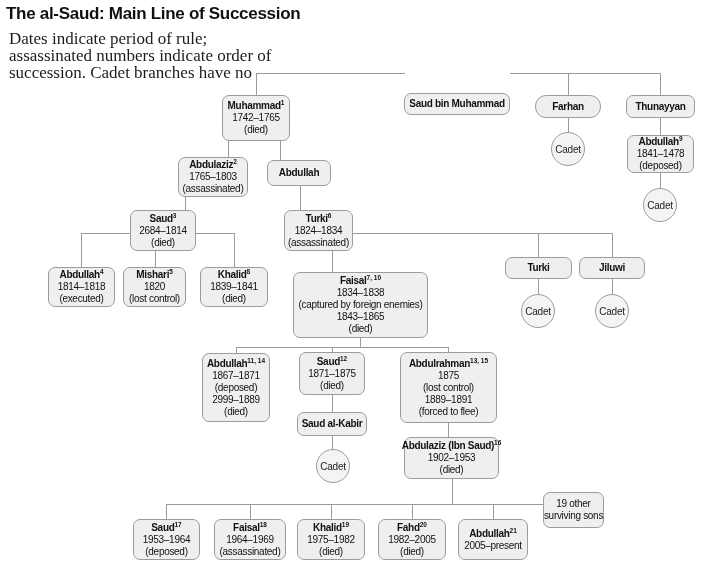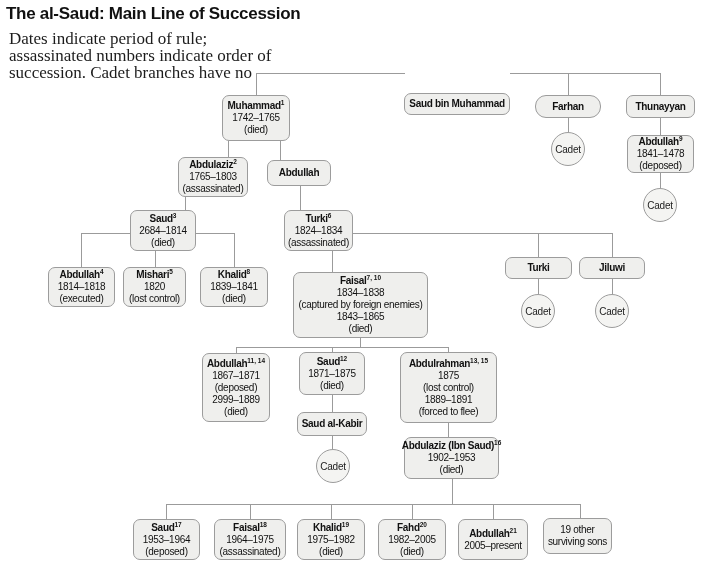--- a/index.html
+++ b/index.html
@@ -164,38 +164,38 @@
         <div>1902–1953</div>
         <div>(died)</div>
       </div>
       <div class="node" style="left: 133px; top: 519px; width: 67px; height: 41px;">
         <span class="nm">Saud<sup>17</sup></span>
         <div>1953–1964</div>
         <div>(deposed)</div>
       </div>
       <div class="node" style="left: 214px; top: 519px; width: 72px; height: 41px;">
         <span class="nm">Faisal<sup>18</sup></span>
-        <div>1964–1975</div>
+        <div>1964–1969</div>
         <div>(assassinated)</div>
       </div>
       <div class="node" style="left: 297px; top: 519px; width: 68px; height: 41px;">
         <span class="nm">Khalid<sup>19</sup></span>
         <div>1975–1982</div>
         <div>(died)</div>
       </div>
       <div class="node" style="left: 378px; top: 519px; width: 68px; height: 41px;">
         <span class="nm">Fahd<sup>20</sup></span>
         <div>1982–2005</div>
         <div>(died)</div>
       </div>
       <div class="node" style="left: 458px; top: 519px; width: 70px; height: 41px;">
         <span class="nm">Abdullah<sup>21</sup></span>
         <div>2005–present</div>
       </div>
-      <div class="node" style="left: 543px; top: 518px; width: 69px; height: 36px; text-align: center;">
+      <div class="node" style="left: 543px; top: 492px; width: 61px; height: 36px; text-align: center;">
         <div>19 other</div>
         <div>surviving sons</div>
       </div>
       <div class="cadet" style="left: 551px; top: 132px; width: 34px; height: 34px;">Cadet</div>
       <div class="cadet" style="left: 643px; top: 188px; width: 34px; height: 34px;">Cadet</div>
       <div class="cadet" style="left: 521px; top: 294px; width: 34px; height: 34px;">Cadet</div>
       <div class="cadet" style="left: 595px; top: 294px; width: 34px; height: 34px;">Cadet</div>
       <div class="cadet" style="left: 316px; top: 449px; width: 34px; height: 34px;">Cadet</div>
     </div>
 </div>

